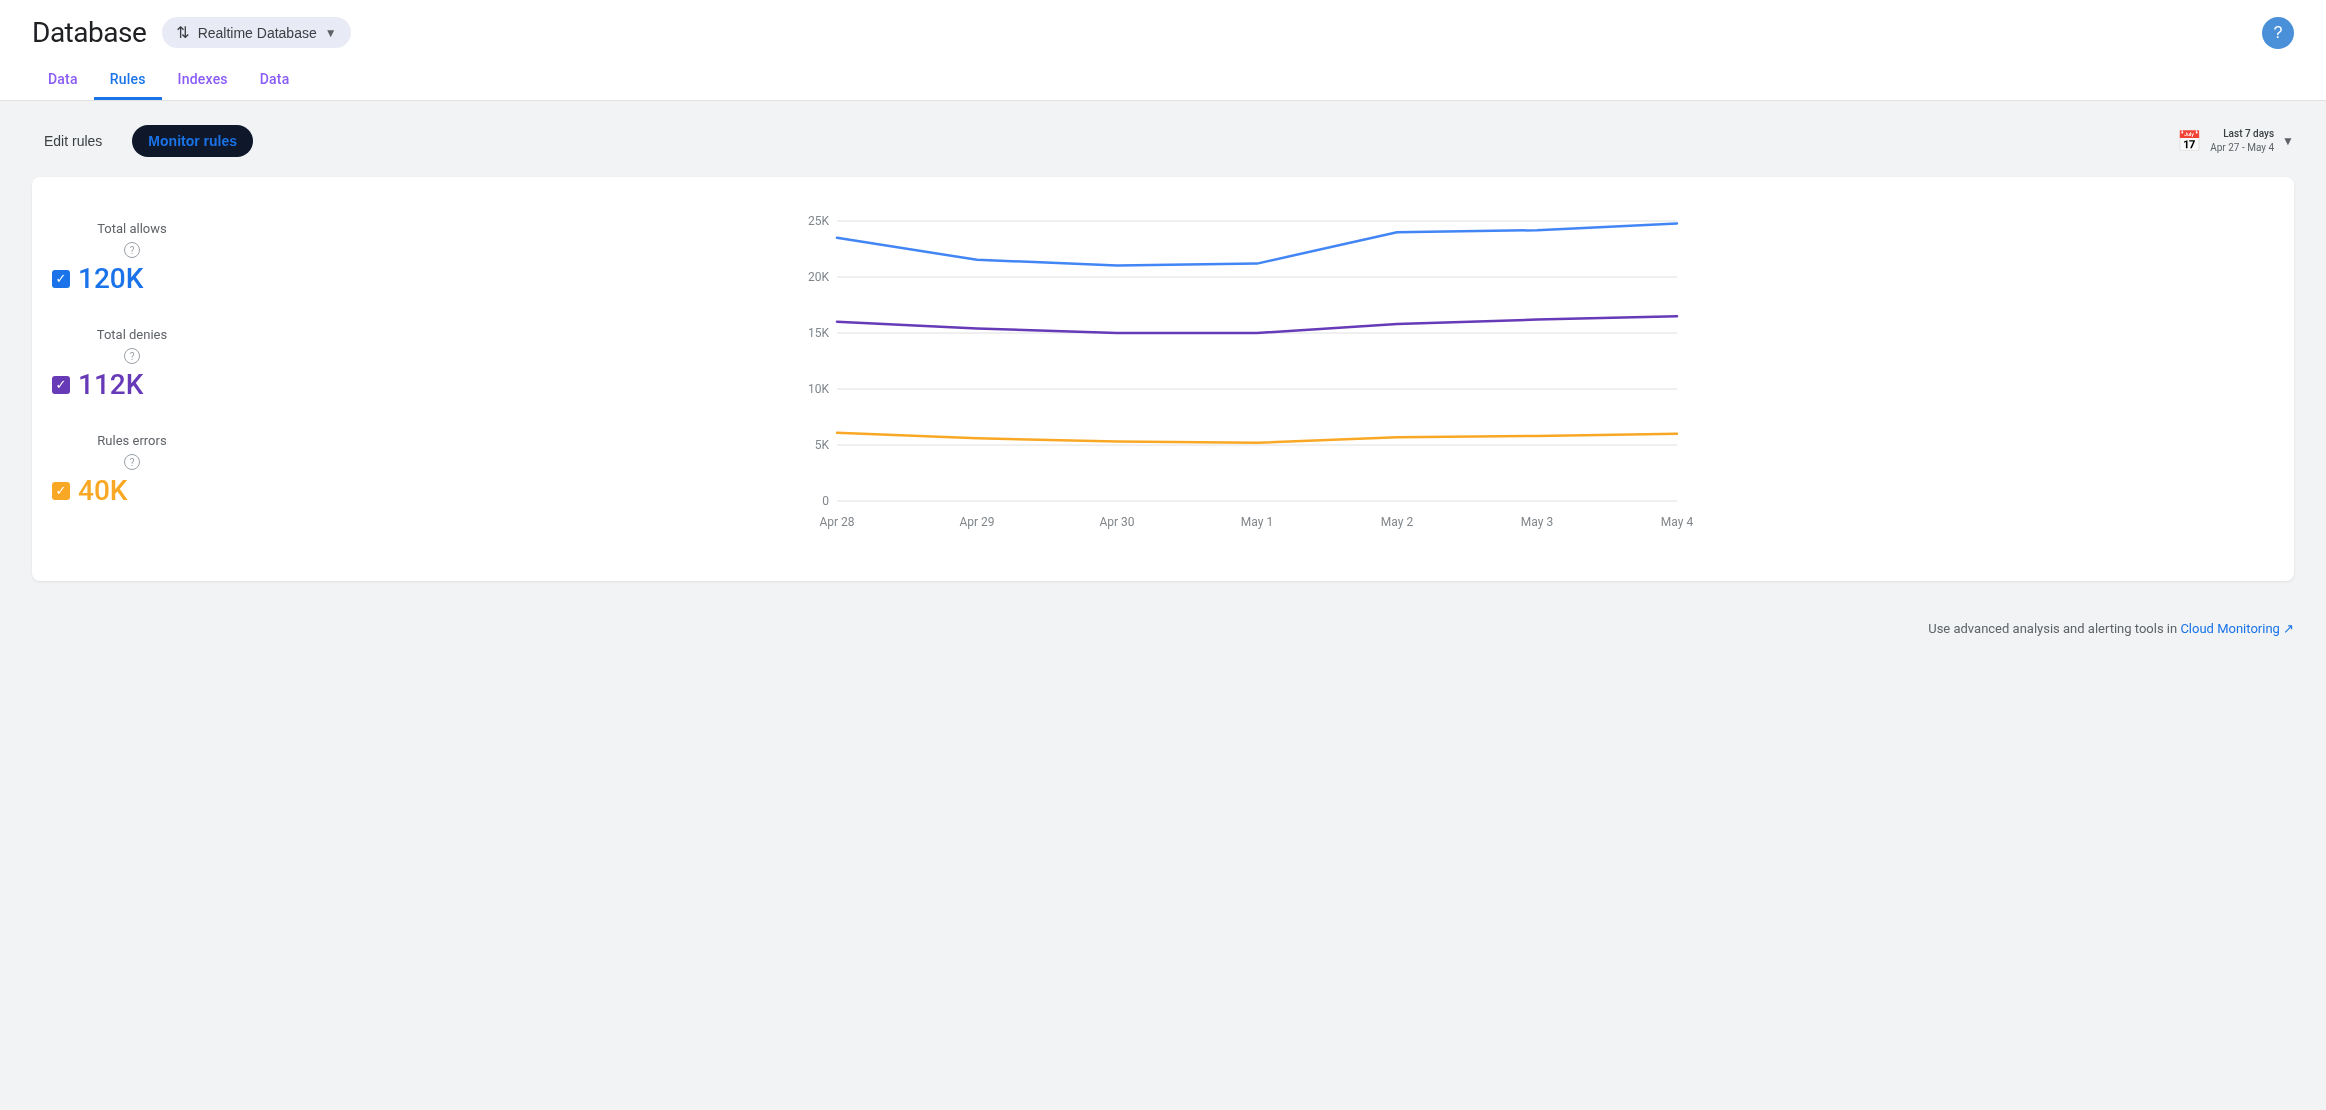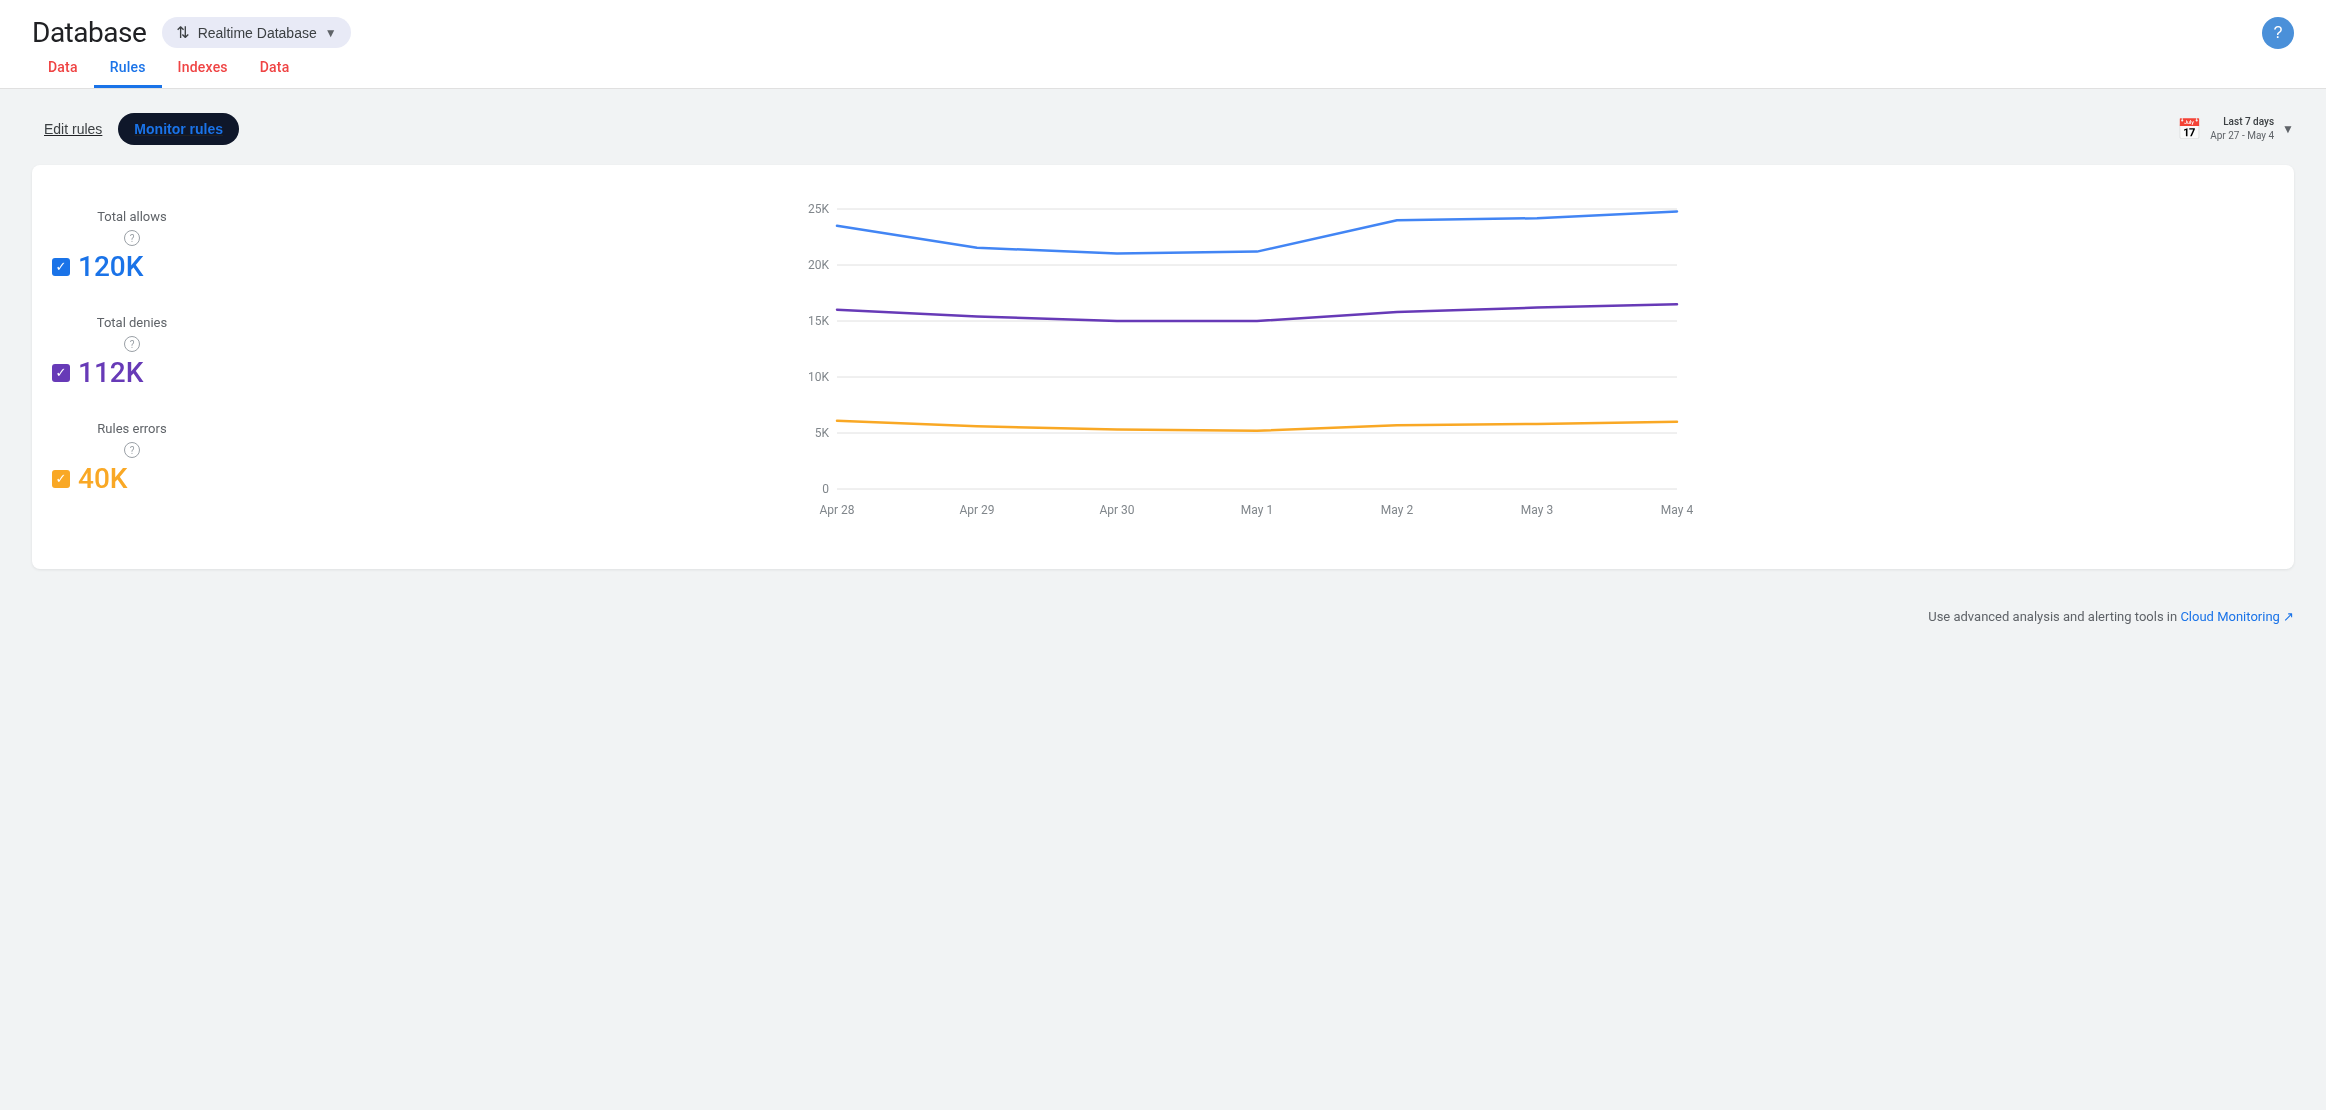--- a/index.html
+++ b/index.html
@@ -11,20 +11,21 @@
     }
     .top-bar {
       background: #fff;
       padding: 16px 32px 0 32px;
       border-bottom: 1px solid #e0e0e0;
     }
     .header-row {
       display: flex;
       align-items: center;
       gap: 16px;
+      margin-bottom: 12px;
     }
     .page-title {
       font-size: 28px;
       font-weight: 400;
       color: #202124;
       letter-spacing: -0.5px;
     }
     .db-selector {
       display: flex;
       align-items: center;
@@ -55,21 +56,21 @@
       align-items: center;
       justify-content: center;
     }
     .nav-tabs {
       display: flex;
       gap: 0;
     }
     .nav-tab {
       padding: 10px 16px;
       font-size: 14px;
-      color: #ef4444;
+      color: #8b5cf6;
       cursor: pointer;
       border-bottom: 3px solid transparent;
       text-decoration: none;
       font-weight: 500;
       letter-spacing: 0.2px;
     }
     .nav-tab.active {
       color: #1a73e8;
       border-bottom: 3px solid #1a73e8;
     }
@@ -78,22 +79,21 @@
     }
     .toolbar {
       display: flex;
       align-items: center;
       justify-content: space-between;
       margin-bottom: 20px;
     }
     .btn-group {
       display: flex;
       align-items: center;
-      gap: 4px;
-      text-decoration: underline;
+      gap: 18px;
     }
     .btn-edit {
       background: none;
       border: none;
       font-size: 14px;
       color: #3c4043;
       cursor: pointer;
       padding: 8px 12px;
       border-radius: 4px;
       font-weight: 500;

